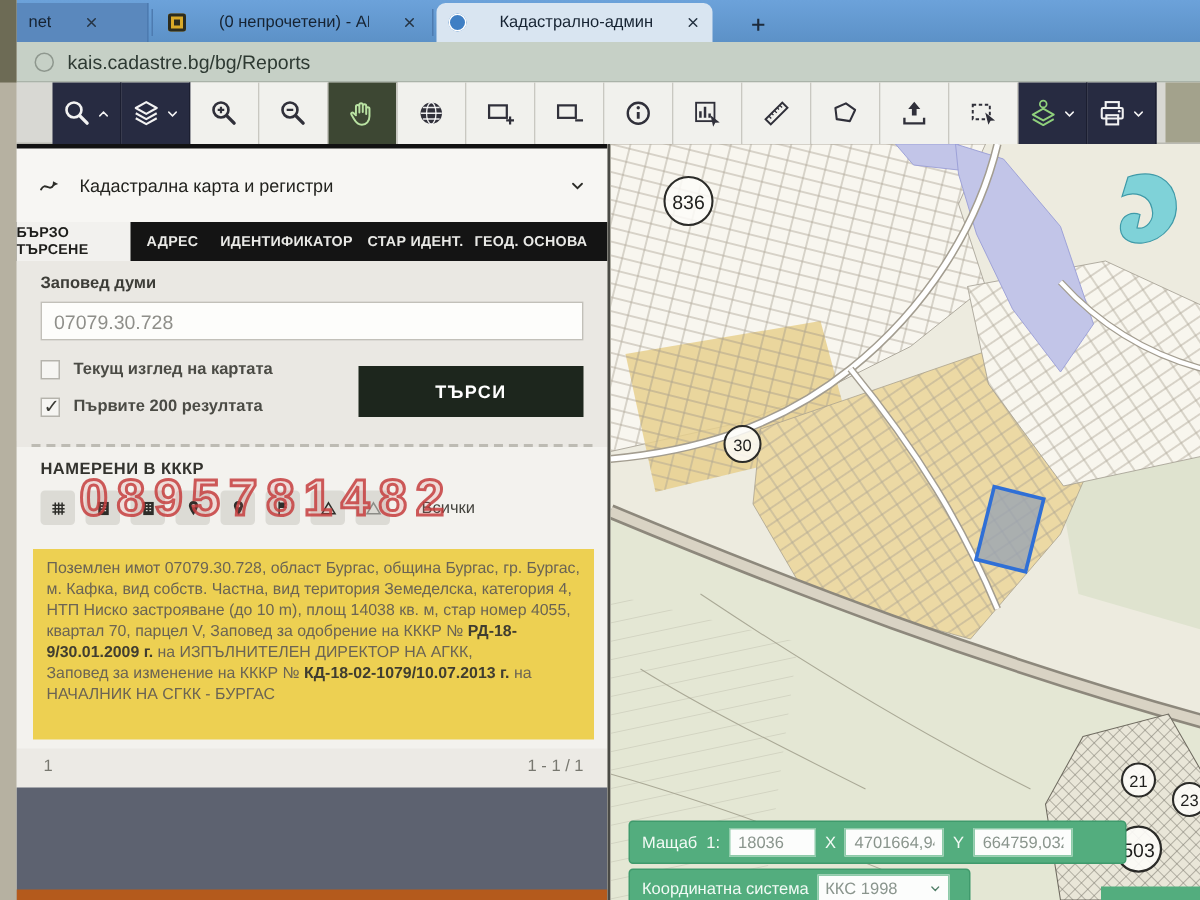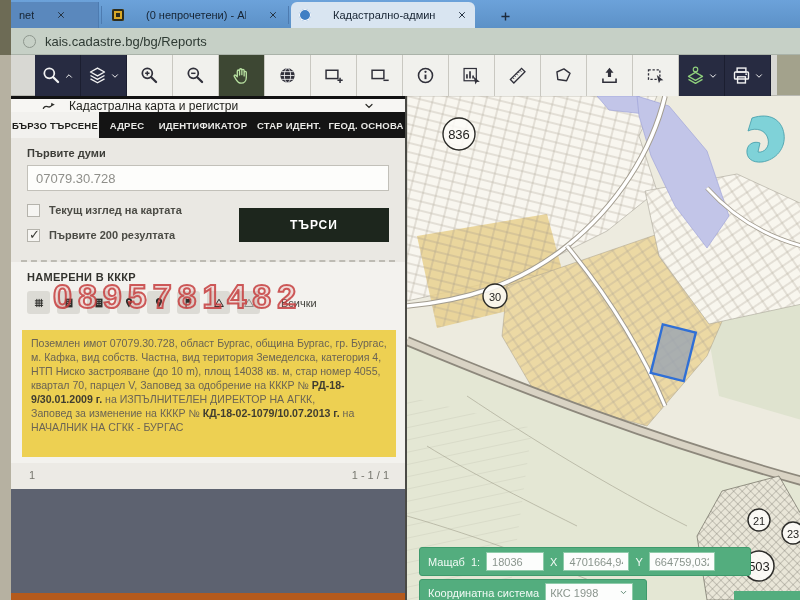--- a/index.html
+++ b/index.html
@@ -41,31 +41,31 @@
   .tb svg.main { width:21px; height:21px; }
   .tb svg.chev { width:10px; height:10px; }
   .tb.dark { background:#272b41; color:#f2f2f2; border-right:1px solid #1b1e30; }
   .tb.sel { background:#3d4733; color:#b9e2a2; }
 
   
   .content { position:absolute; left:11px; top:96px; width:789px; height:504px; display:flex; }
 
   
   .panel { width:394px; height:504px; display:flex; flex-direction:column; background:#eae8e3; }
-  .panel-header { height:16px; background:#f7f6f3; border-top:3px solid #121212; display:flex;
-                  align-items:center; gap:12px; padding:0 30px; }
+  .panel-header { height:52px; background:#f7f6f3; border-top:3px solid #121212; display:flex;
+                  align-items:center; gap:12px; padding:0 14px; }
   .panel-header .ttl { font-size:12px; color:#23231f; flex:1; }
   .panel-header svg { width:16px; height:16px; color:#2c2c28; }
   .panel-header .chev { width:12px; height:12px; }
 
   .ptabs { height:26px; display:flex; background:#141414; }
   .ptab { display:flex; align-items:center; justify-content:center; font-size:9.5px; font-weight:bold;
           color:#e9e9e6; letter-spacing:.2px; cursor:pointer; }
   .ptab.active { background:#f2f1ee; color:#1d1d1a; }
-  .pt0{width:88px}.pt1{width:56px}.pt2{width:96px}.pt3{width:76px}.pt4{width:78px}
+  .pt0{width:76px}.pt1{width:56px}.pt2{width:96px}.pt3{width:76px}.pt4{width:78px}
 
   .pform { padding:9px 16px 8px; background:#eae8e3; }
   .pform .flabel { font-size:11px; font-weight:bold; color:#3d3d38; margin-bottom:6px; }
   .pform input { width:100%; height:26px; border:1px solid #c2c0b9; background:#fdfdfb; padding:0 8px;
                  font-size:13px; color:#8f8f8a; font-family:"Liberation Sans",sans-serif; }
   .fchecks { display:flex; margin-top:9px; }
   .fchecks .col { flex:1; }
   .chk-row { display:flex; align-items:center; gap:9px; height:20px; margin-bottom:5px; }
   .chk { width:13px; height:13px; border:1px solid #b5b3ac; background:#f6f5f2; position:relative; flex:0 0 auto; }
   .chk.on::after { content:"\2713"; position:absolute; left:1px; top:-3px; font-size:13px; color:#3a3a34; }
@@ -401,21 +401,21 @@
 
       <div class="ptabs">
         <div class="ptab active pt0">БЪРЗО ТЪРСЕНЕ</div>
         <div class="ptab pt1">АДРЕС</div>
         <div class="ptab pt2">ИДЕНТИФИКАТОР</div>
         <div class="ptab pt3">СТАР ИДЕНТ.</div>
         <div class="ptab pt4">ГЕОД. ОСНОВА</div>
       </div>
 
       <div class="pform">
-        <div class="flabel">Първите думи</div>
+        <div class="flabel">Заповед думи</div>
         <input type="text" value="07079.30.728" style="">
         <div class="fchecks">
           <div class="col">
             <div class="chk-row">
               <span class="chk"></span>
               <span class="chk-lbl">Текущ изглед на картата</span>
             </div>
             <div class="chk-row">
               <span class="chk on"></span>
               <span class="chk-lbl">Първите 200 резултата</span>

